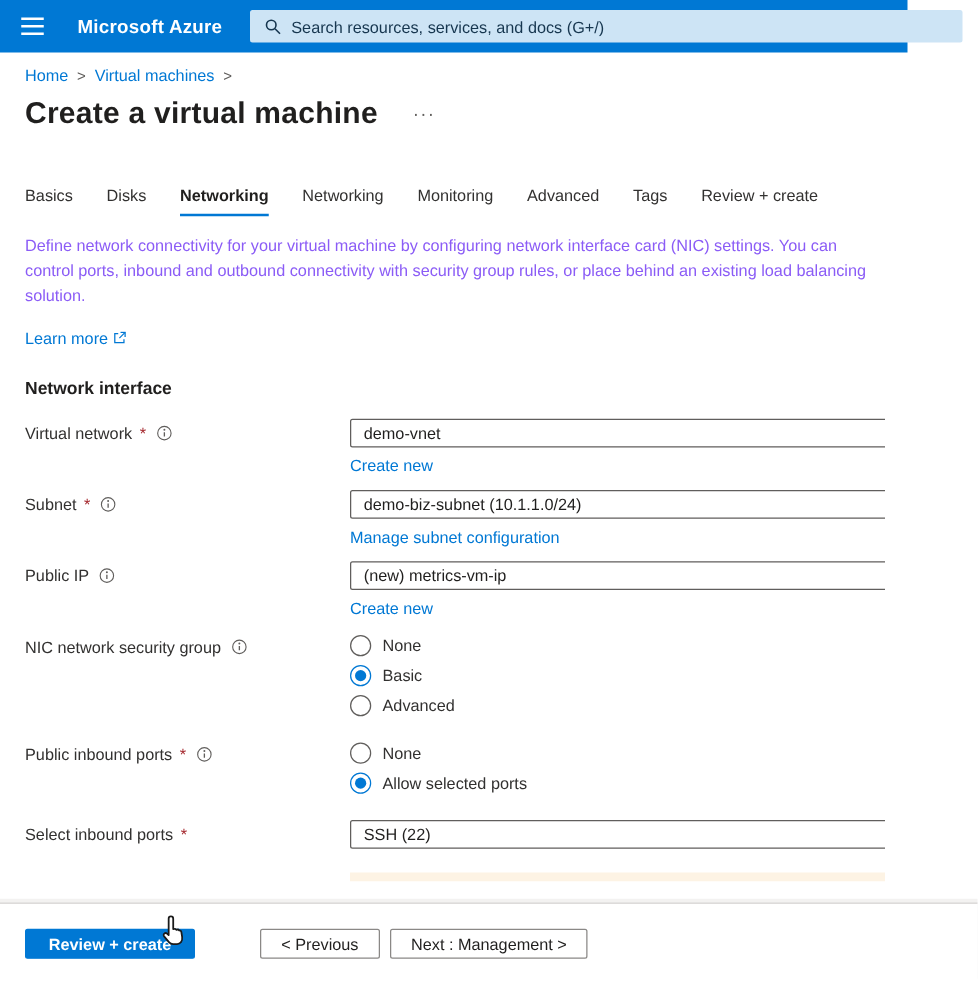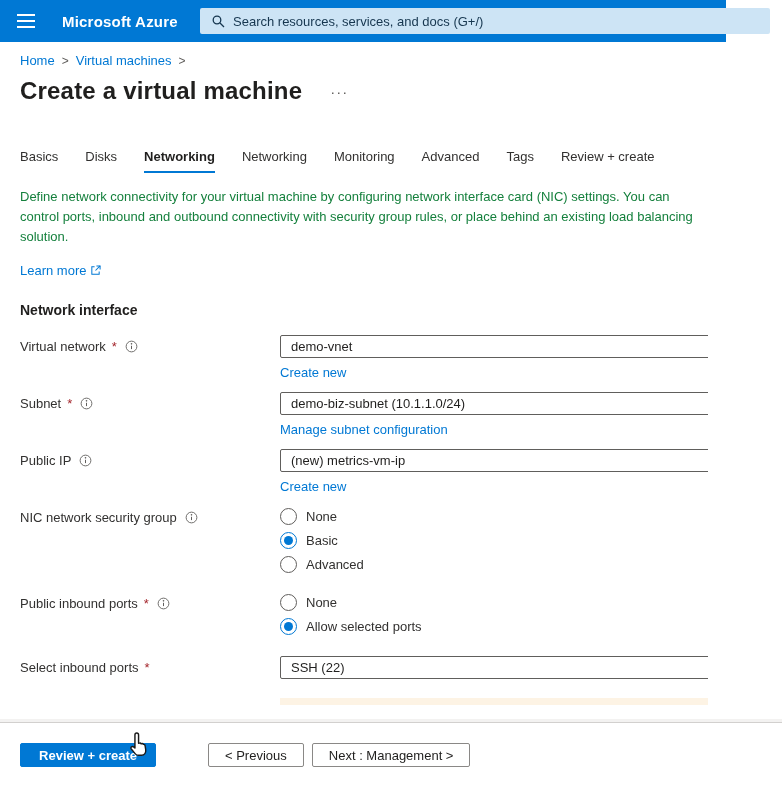--- a/index.html
+++ b/index.html
@@ -26,21 +26,21 @@
   .crumb-sep { color:#605e5c; font-size:12px; }
 
   .title-row { margin-top:9px; display:flex; align-items:center; }
   .page-title { font-size:24px; font-weight:bold; color:#201f1e; letter-spacing:.2px; }
   .title-ellipsis { margin-left:28px; color:#605e5c; font-size:15px; letter-spacing:1px; cursor:pointer; }
 
   .tabs { margin-top:44px; display:flex; gap:27px; font-size:13px; border-bottom:1px solid transparent; }
   .tab { padding-bottom:7px; cursor:pointer; color:#323130; white-space:nowrap; }
   .tab.active { font-weight:bold; color:#201f1e; border-bottom:2px solid #0078d4; }
 
-  .intro { margin-top:13px; font-size:13px; line-height:1.55; max-width:748px; color:#15803d; }
+  .intro { margin-top:13px; font-size:13px; line-height:1.55; max-width:748px; color:#8b5cf6; }
   .learn-more { margin-top:16px; font-size:13px; }
   .learn-more a { color:#0078d4; text-decoration:none; cursor:pointer; }
   .ext-icon { display:inline-block; vertical-align:-1px; margin-left:4px; }
 
   .section-heading { margin-top:23px; font-size:14px; font-weight:bold; color:#201f1e; }
   .section-sub { margin-top:12px; font-size:13px; }
 
   .form { margin-top:17px; }
   .frow { display:flex; margin-bottom:12px; }
   .flabel { flex:0 0 260px; font-size:13px; padding-top:4px; display:flex; align-items:flex-start; gap:4px; }

